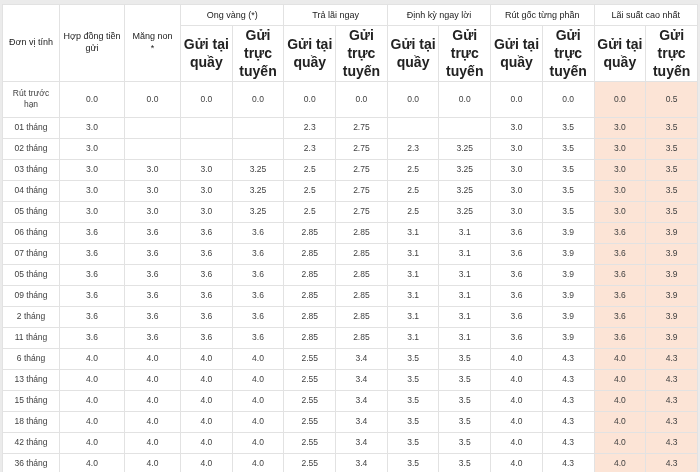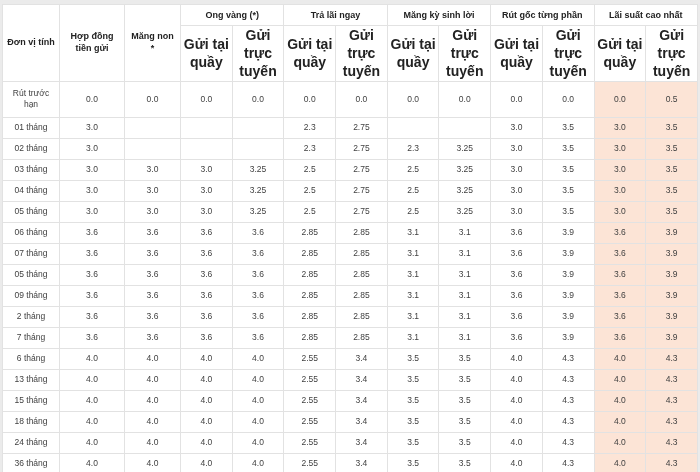--- a/index.html
+++ b/index.html
@@ -32,21 +32,21 @@
     border: 1px solid #e2e2e2;
     text-align: center;
     vertical-align: middle;
     padding: 0 2px;
     box-sizing: border-box;
     overflow: hidden;
   }
   thead th {
     background: #ffffff;
     color: #222222;
-    font-weight: bold;
+    font-weight: normal;
   }
   th.main {
     font-size: 9px;
     line-height: 1.3;
   }
   th.prewrap {
     white-space: pre-line;
     margin-left: 35px;
   }
   th.group {
@@ -91,21 +91,21 @@
           <col>
       </colgroup>
       <thead>
         <tr>
           <th rowspan="2" class="main">Đơn vị tính</th>
           <th rowspan="2" class="main">Hợp đồng tiền gửi</th>
           <th rowspan="2" class="main prewrap">Măng non
 *</th>
           <th colspan="2" class="group">Ong vàng (*)</th>
           <th colspan="2" class="group">Trả lãi ngay</th>
-          <th colspan="2" class="group">Măng kỳ sinh lời</th>
+          <th colspan="2" class="group">Định kỳ ngay lời</th>
           <th colspan="2" class="group">Rút gốc từng phần</th>
           <th colspan="2" class="group">Lãi suất cao nhất</th>
         </tr>
         <tr id="subheader-row">
             <th class="sub">Gửi tại quầy</th>
             <th class="sub">Gửi trực tuyến</th>
             <th class="sub">Gửi tại quầy</th>
             <th class="sub">Gửi trực tuyến</th>
             <th class="sub">Gửi tại quầy</th>
             <th class="sub">Gửi trực tuyến</th>
@@ -275,21 +275,21 @@
             <td>2.85</td>
             <td>2.85</td>
             <td>3.1</td>
             <td>3.1</td>
             <td>3.6</td>
             <td>3.9</td>
             <td class="peach">3.6</td>
             <td class="peach">3.9</td>
           </tr>
           <tr>
-            <td>7 tháng</td>
+            <td>11 tháng</td>
             <td>3.6</td>
             <td>3.6</td>
             <td>3.6</td>
             <td>3.6</td>
             <td>2.85</td>
             <td>2.85</td>
             <td>3.1</td>
             <td>3.1</td>
             <td>3.6</td>
             <td>3.9</td>
@@ -350,21 +350,21 @@
             <td>2.55</td>
             <td>3.4</td>
             <td>3.5</td>
             <td>3.5</td>
             <td>4.0</td>
             <td>4.3</td>
             <td class="peach">4.0</td>
             <td class="peach">4.3</td>
           </tr>
           <tr>
-            <td>24 tháng</td>
+            <td>42 tháng</td>
             <td>4.0</td>
             <td>4.0</td>
             <td>4.0</td>
             <td>4.0</td>
             <td>2.55</td>
             <td>3.4</td>
             <td>3.5</td>
             <td>3.5</td>
             <td>4.0</td>
             <td>4.3</td>

